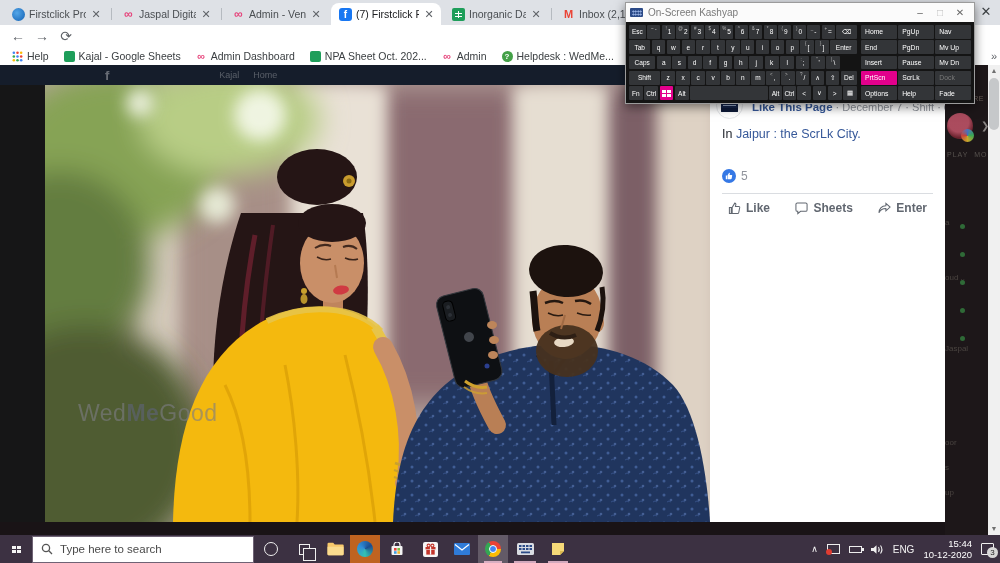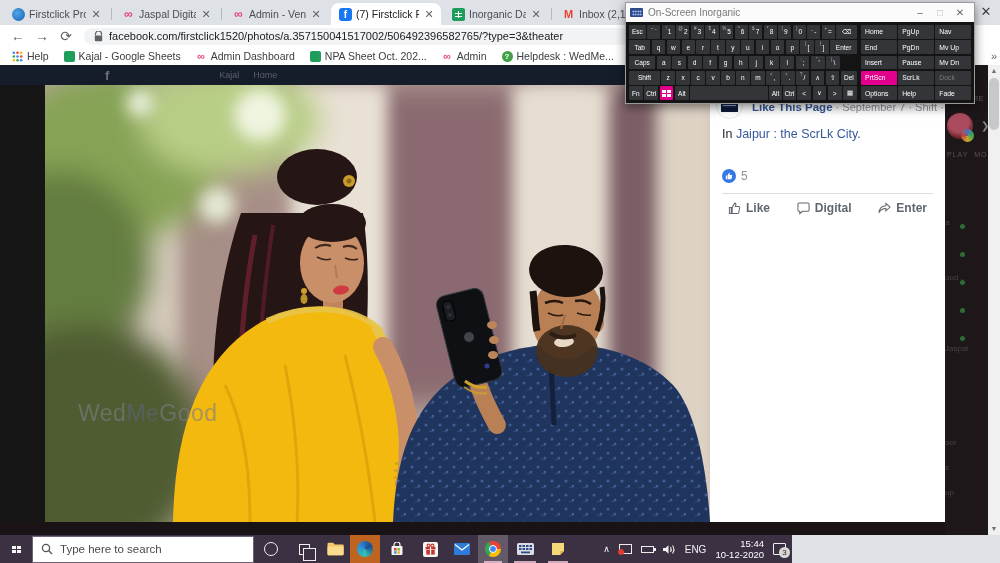--- a/index.html
+++ b/index.html
@@ -46,21 +46,21 @@
   #content { position:absolute; left:0; top:65px; width:1000px; height:470px; background:#181819; overflow:hidden; }
   #fbnav { position:absolute; left:0; top:0; width:1000px; height:20px; background:#151d2b; display:flex; align-items:center; }
   #fbnav .flogo { color:#fff; opacity:.35; font-weight:bold; font-size:13px; margin-left:105px; }
   #fbnav .fsearch { margin-left:10px; width:270px; height:13px; border:1px solid rgba(255,255,255,.14); background:rgba(255,255,255,.05); border-radius:2px; display:flex; align-items:center; justify-content:space-between; padding:0 5px; }
   #fbnav .fsearch span { color:rgba(255,255,255,.35); font-size:9px; }
   #fbnav .fright { margin-left:110px; display:flex; gap:14px; color:rgba(255,255,255,.28); font-size:9px; align-items:center; }
 
   #theaterleft { position:absolute; left:0; top:20px; width:45px; height:437px; background:#161617; }
   #photo { position:absolute; left:45px; top:20px; width:665px; height:437px; overflow:hidden; }
   #watermark { position:absolute; left:33px; top:315px; font-size:23px; letter-spacing:.5px; color:rgba(125,125,130,.62); }
-  #watermark .mid { font-weight:normal; color:rgba(92,98,110,.72); }
+  #watermark .mid { font-weight:bold; color:rgba(92,98,110,.72); }
   #belowphoto { position:absolute; left:0; top:457px; width:945px; height:13px; background:#191316; }
 
   
   #panel { position:absolute; left:710px; top:10px; width:235px; height:447px; background:#fff; }
   #panel .avatar { position:absolute; left:6px; top:17px; width:27px; height:27px; border-radius:50%; border:1px solid #e4e6e9; background:#fff; display:flex; align-items:center; justify-content:center; }
   #panel .avatar .logo { width:17px; height:13px; background:#16254c; border-radius:1px;
      box-shadow: inset 0 3px 0 #16254c, inset 0 -4px 0 #0e1a38; position:relative; }
   #panel .avatar .logo::before { content:""; position:absolute; left:2px; top:3px; width:13px; height:1px; background:#fff; box-shadow:0 3px 0 #9fb0d0; }
   .headline { position:absolute; left:42px; top:26px; font-size:11px; color:#90949c; white-space:nowrap; }
   .headline .lk { color:#365899; font-weight:bold; font-size:11.5px; }
@@ -113,21 +113,21 @@
   .okey.pink { background:#e3008c; }
   .okey.sp { background:transparent; }
   .wg { display:grid; grid-template-columns:4px 4px; grid-template-rows:3px 3px; gap:1px; }
   .wg i { background:#fff; }
   #osk-side { flex:1; display:grid; grid-template-columns:1fr 1fr 1fr; grid-auto-rows:1fr; gap:1.5px; }
   .skey { background:#333538; color:#fff; font-size:6.8px; display:flex; align-items:center; padding-left:4px; border-radius:1px; }
   .skey.pink { background:#e3008c; }
   .skey.dim { color:#7a7a7a; }
 
   
-  #taskbar { position:absolute; left:0; top:535px; width:792px; height:28px; background:#3c3142; z-index:60; display:flex; align-items:center; }
+  #taskbar { position:absolute; left:0; top:535px; width:1000px; height:28px; background:#3c3142; z-index:60; display:flex; align-items:center; }
   #startbtn { width:32px; height:28px; display:flex; align-items:center; justify-content:center; }
   #startbtn .wg i { background:#f5f5f5; }
   #tsearch { width:222px; height:27px; background:#fff; border:1px solid #6f6375; display:flex; align-items:center; padding:0 8px; gap:7px; }
   #tsearch span { font-size:11.5px; color:#4a4a4a; }
   .tb-ic { height:28px; display:flex; align-items:center; justify-content:center; position:relative; }
   .runline { position:absolute; bottom:0; left:6px; right:6px; height:2.5px; background:rgba(236,190,210,.85); }
   #cortana { width:14px; height:14px; border:1.6px solid #f0f0f0; border-radius:50%; }
   #taskview { width:11px; height:11px; border:1.4px solid #f0f0f0; position:relative; }
   #taskview::after { content:""; position:absolute; left:3px; top:3px; width:11px; height:11px; border:1.4px solid #f0f0f0; background:#3c3142; }
   .tray { display:flex; align-items:center; color:#f2f2f2; }
@@ -181,27 +181,20 @@
       <span class="ttl">Inbox (2,111) - kaj</span>
       <span class="x">✕</span>
     </div>
     <div id="browser-close">✕</div>
   </div>
 
   <div id="toolbar">
     <span class="navbtn" style="margin-left:6px">←</span>
     <span class="navbtn">→</span>
     <span class="navbtn">⟳</span>
-    <div id="addressbar">
-      <svg width="9" height="11" viewBox="0 0 9 11">
-          <path d="M1.5 4.5 V3 a3 3 0 0 1 6 0 V4.5" fill="none" stroke="#5f6368" stroke-width="1.2"></path>
-          <rect x="0.8" y="4.5" width="7.4" height="5.8" rx="1" fill="#5f6368"></rect>
-        </svg>
-      <span class="url">facebook.com/firstclick1520/photos/a.357150041517002/506492396582765/?type=3&amp;theater</span>
-    </div>
   </div>
 
   <div id="bookmarks">
     <div class="bm">
       <svg class="bmfav" width="11" height="11" viewBox="0 0 12 12">
         <circle cx="2" cy="2" r="1.4" fill="#4285f4"></circle>
           <circle cx="6" cy="2" r="1.4" fill="#ea4335"></circle>
           <circle cx="10" cy="2" r="1.4" fill="#fbbc05"></circle>
         <circle cx="2" cy="6" r="1.4" fill="#34a853"></circle>
           <circle cx="6" cy="6" r="1.4" fill="#4285f4"></circle>
@@ -371,21 +364,21 @@
 
     <div id="belowphoto"></div>
 
     <div id="panel">
       <div class="avatar">
           <div class="logo"></div>
         </div>
       <div class="headline">
         <span class="lk">Like This Page</span>
         <span>·</span>
-        <span>September 7</span>
+        <span>December 7</span>
         <span>·</span>
         <span>Shift</span>
         <span>·</span>
         <span class="globe"></span>
       </div>
       <div class="caption">
         <span>In </span><a href="#">Jaipur : the ScrLk City.</a>
       </div>
       <div class="likerow">
         <span class="likebadge">
@@ -400,21 +393,21 @@
         <span class="actbtn">
           <svg width="13" height="13" viewBox="0 0 14 14">
               <path d="M1.5 6 h2 v6.5 h-2 Z M4.5 12.5 V5.8 L7.3 1.2 q1.2 0 1.2 1.3 L8 4.8 h3.6 q1.2 0 1 1.3 l-1 5.2 q-.2 1.2-1.4 1.2 Z" fill="none" stroke="#616770" stroke-width="1.1"></path>
             </svg>
           <span>Like</span>
         </span>
         <span class="actbtn">
           <svg width="13" height="13" viewBox="0 0 14 14">
               <path d="M1 2.5 q0-1.5 1.5-1.5 h9 q1.5 0 1.5 1.5 v6 q0 1.5-1.5 1.5 H6 L3 12.5 V10 H2.5 Q1 10 1 8.5 Z" fill="none" stroke="#616770" stroke-width="1.1"></path>
             </svg>
-          <span>Digital</span>
+          <span>Sheets</span>
         </span>
         <span class="actbtn">
           <svg width="13" height="13" viewBox="0 0 14 14">
               <path d="M8.5 1.5 L13 5.5 L8.5 9.5 V7 C5 7 2.5 8.5 1 11.5 C1.5 6.5 4.5 4.2 8.5 4 Z" fill="none" stroke="#616770" stroke-width="1.1"></path>
             </svg>
           <span>Enter</span>
         </span>
       </div>
     </div>
 
@@ -442,21 +435,21 @@
     <div id="scrollbar">
       <span class="arr" style="top:0">▲</span>
       <div class="thumb"></div>
       <span class="arr" style="top:458px">▼</span>
     </div>
   </div>
 
   <div id="osk">
     <div id="osk-title">
       <span class="kicon"></span>
-      <span class="t">On-Screen Inorganic</span>
+      <span class="t">On-Screen Kashyap</span>
       <span class="wbtn">–</span>
       <span class="wbtn dim">□</span>
       <span class="wbtn">✕</span>
     </div>
     <div id="osk-body">
       <div id="osk-main">
           <div class="okrow">
             <div class="okey" style="flex: 1.3 1 0px;">
               <span>Esc</span>
             </div>

